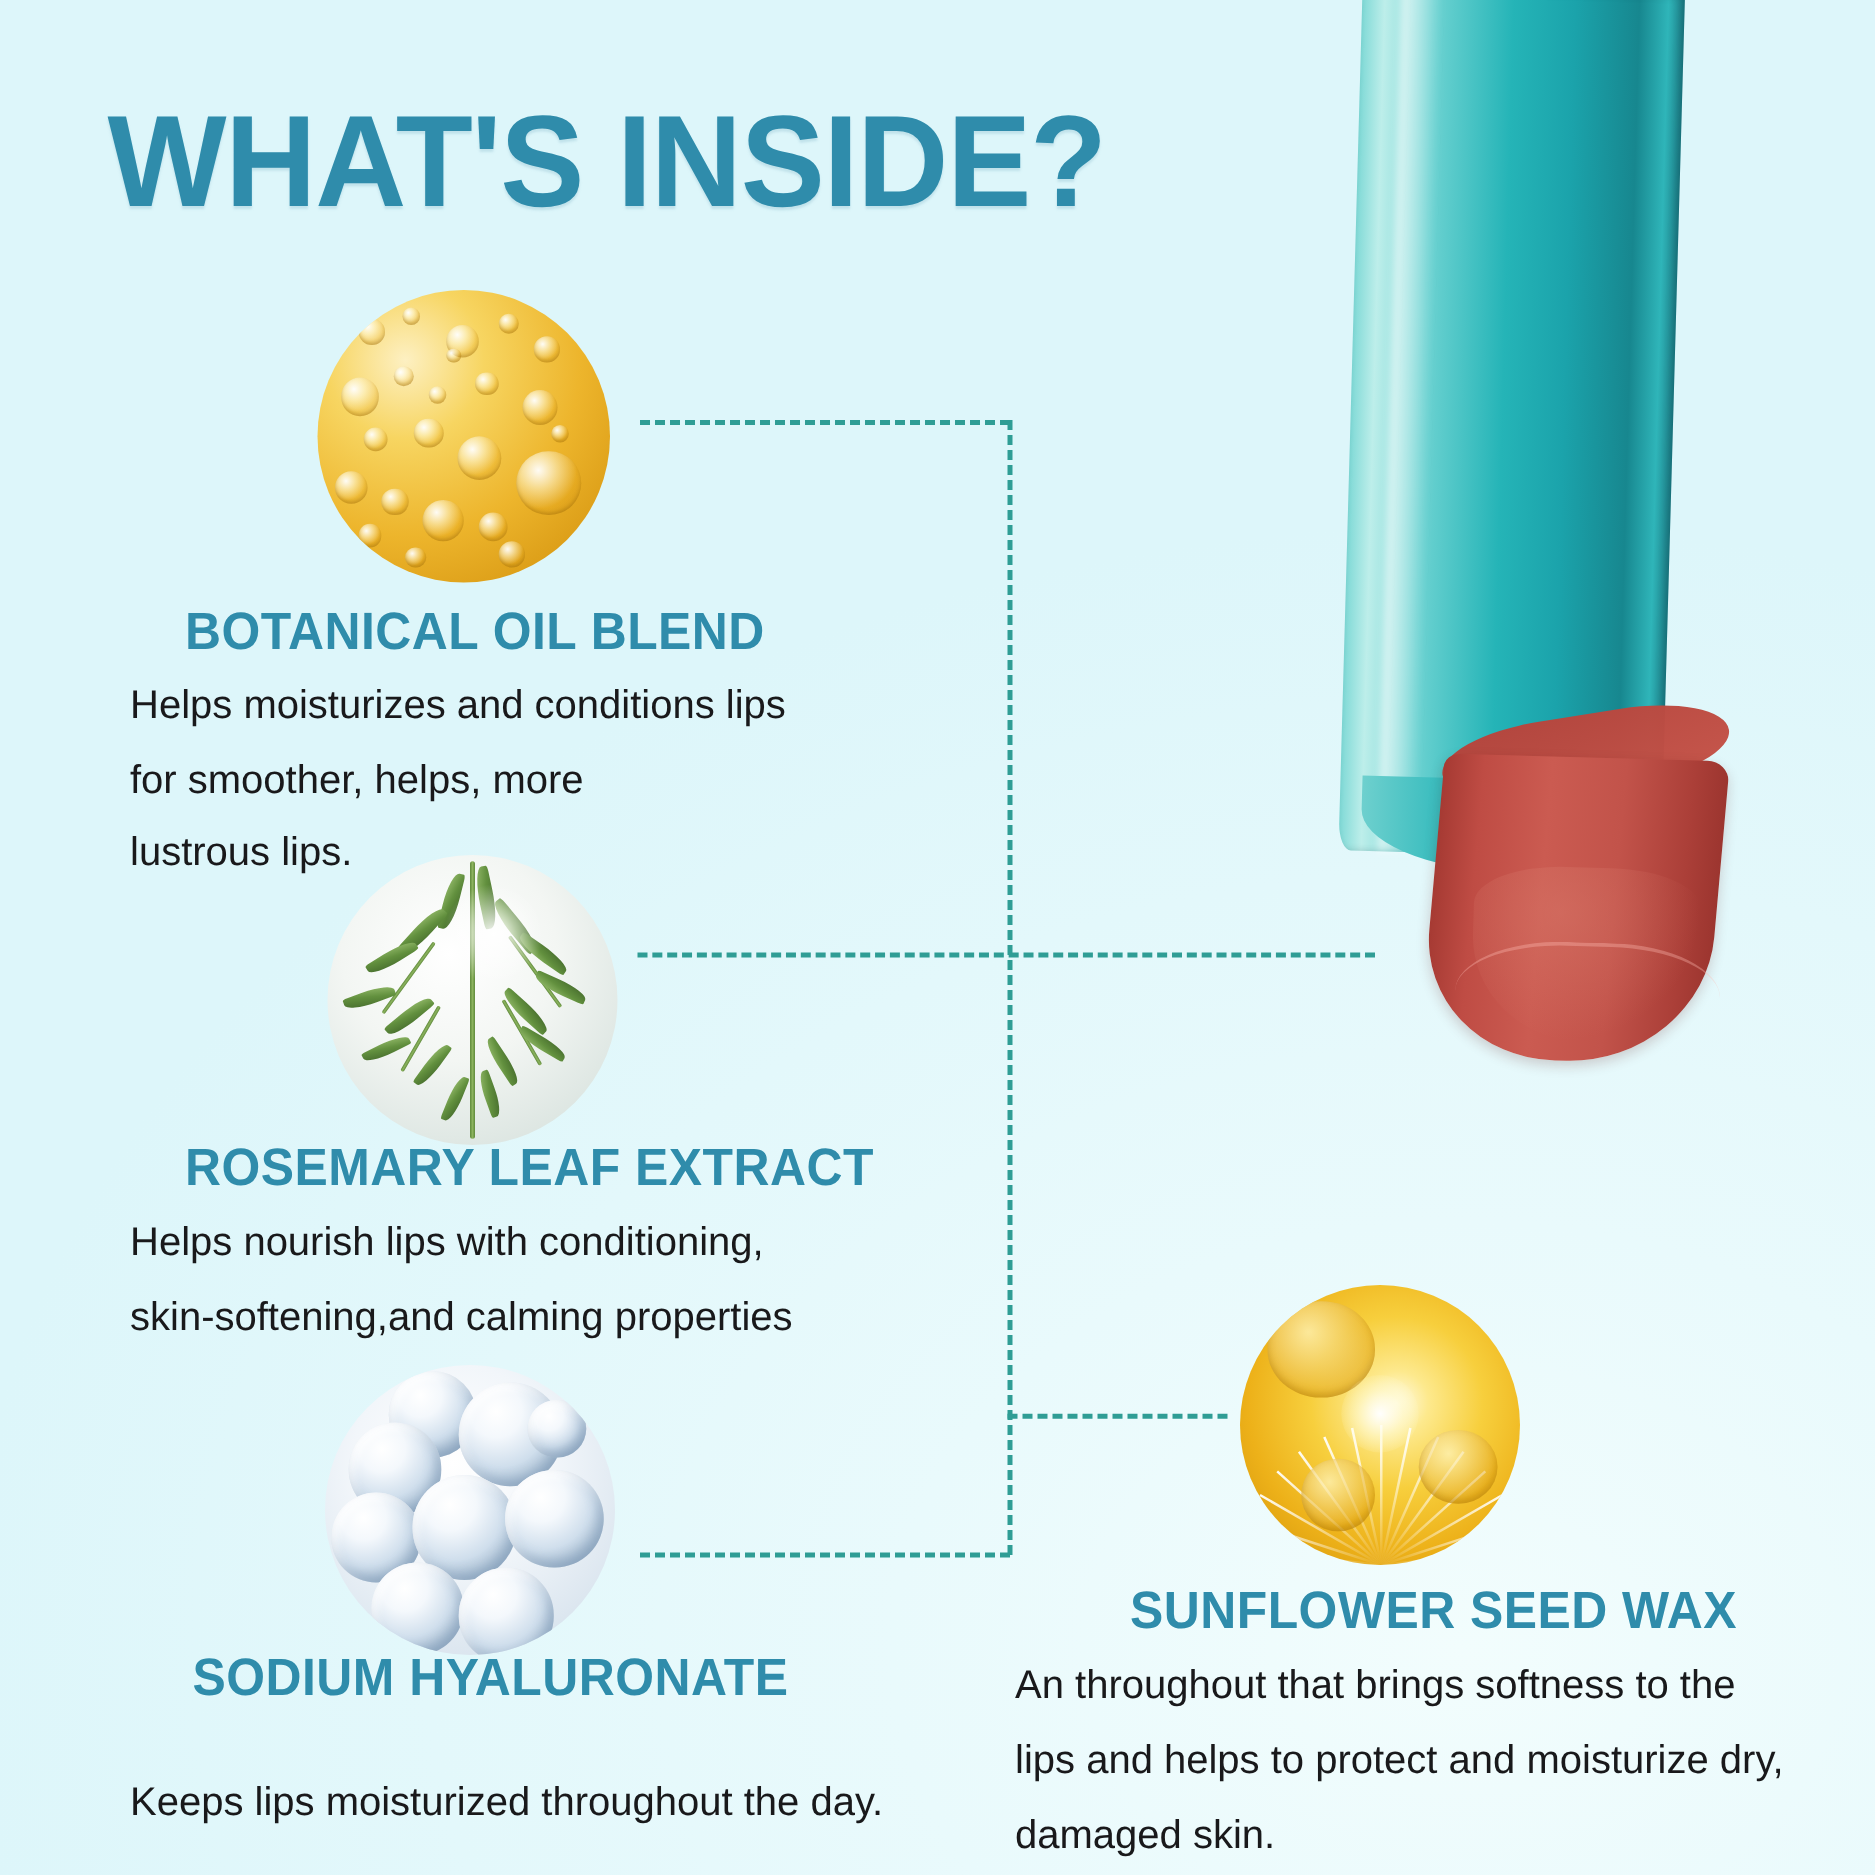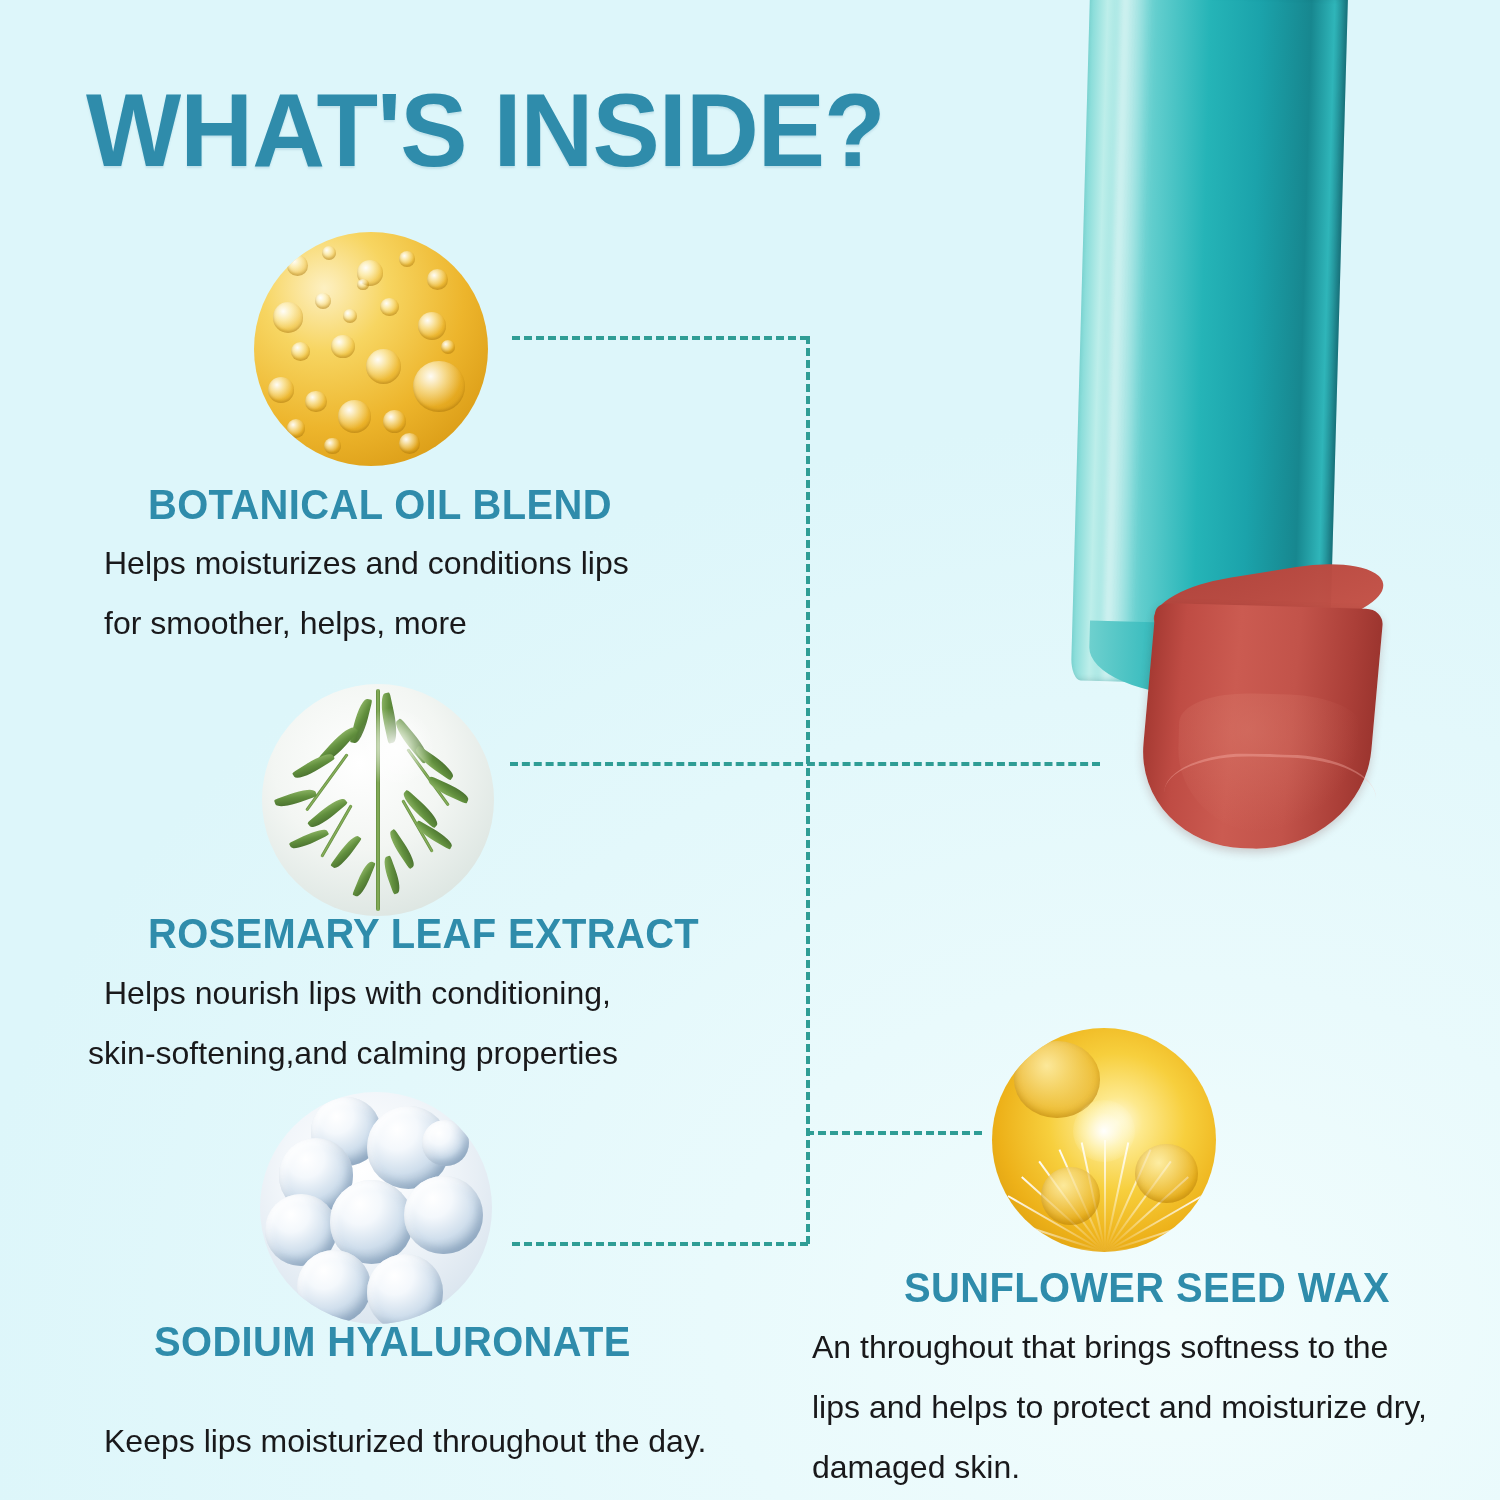--- a/index.html
+++ b/index.html
@@ -295,20 +295,21 @@
     <div class="bub" style="left:14%;  top:80%; width:8%;  height:8%;"></div>
     <div class="bub" style="left:55%;  top:76%; width:10%; height:10%;"></div>
     <div class="bub" style="left:30%;  top:88%; width:7%;  height:7%;"></div>
     <div class="bub" style="left:62%;  top:86%; width:9%;  height:9%;"></div>
     <div class="bub" style="left:44%;  top:20%; width:5%;  height:5%;"></div>
     <div class="bub" style="left:80%;  top:46%; width:6%;  height:6%;"></div>
   </div>
   <div class="ing-title" style="left:148px; top:481px;">BOTANICAL OIL BLEND</div>
   <div class="ing-body" style="left:104px; top:534px;">Helps moisturizes and conditions lips</div>
   <div class="ing-body" style="left:104px; top:594px;">for smoother, helps, more</div>
+  <div class="ing-body" style="left:104px; top:652px;">lustrous lips.</div>
 
   <div class="circle rosemary-bg" style="left:262px; top:684px; width:232px; height:232px;">
     <div class="stem" style="left:49%; top:2%;  width:4px; height:96%;"></div>
     <div class="stem" style="left:36%; top:30%; width:3px; height:30%; transform:rotate(36deg); transform-origin:top center;"></div>
     <div class="stem" style="left:62%; top:28%; width:3px; height:30%; transform:rotate(-36deg); transform-origin:top center;"></div>
     <div class="stem" style="left:38%; top:52%; width:3px; height:26%; transform:rotate(30deg); transform-origin:top center;"></div>
     <div class="stem" style="left:60%; top:50%; width:3px; height:26%; transform:rotate(-30deg); transform-origin:top center;"></div>
     <div class="leaf" style="left:40%; top:6%;  width:12px; height:46px; transform:rotate(14deg);"></div>
     <div class="leaf" style="left:52%; top:4%;  width:12px; height:50px; transform:rotate(-12deg);"></div>
     <div class="leaf" style="left:30%; top:16%; width:12px; height:48px; transform:rotate(42deg);"></div>
@@ -322,21 +323,21 @@
     <div class="leaf" style="left:18%; top:58%; width:10px; height:40px; transform:rotate(64deg);"></div>
     <div class="leaf" style="left:72%; top:56%; width:10px; height:42px; transform:rotate(-60deg);"></div>
     <div class="leaf" style="left:34%; top:64%; width:10px; height:40px; transform:rotate(36deg);"></div>
     <div class="leaf" style="left:58%; top:62%; width:10px; height:42px; transform:rotate(-34deg);"></div>
     <div class="leaf" style="left:42%; top:76%; width:10px; height:38px; transform:rotate(22deg);"></div>
     <div class="leaf" style="left:54%; top:74%; width:10px; height:38px; transform:rotate(-20deg);"></div>
     <div class="glint" style="left:40%; top:10%; width:80px; height:80px;"></div>
   </div>
   <div class="ing-title" style="left:148px; top:910px;">ROSEMARY LEAF EXTRACT</div>
   <div class="ing-body" style="left:104px; top:964px;">Helps nourish lips with conditioning,</div>
-  <div class="ing-body" style="left:88px; top:1024px;">skin-softening,and calming properties</div>
+  <div class="ing-body" style="left:104px; top:1024px;">skin-softening,and calming properties</div>
 
   <div class="circle hya-bg" style="left:260px; top:1092px; width:232px; height:232px;">
     <div class="drop" style="left:22%; top:2%;  width:30%; height:30%;"></div>
     <div class="drop" style="left:46%; top:6%;  width:36%; height:36%;"></div>
     <div class="drop" style="left:8%;  top:20%; width:32%; height:32%;"></div>
     <div class="drop" style="left:2%;  top:44%; width:31%; height:31%;"></div>
     <div class="drop" style="left:30%; top:38%; width:36%; height:36%;"></div>
     <div class="drop" style="left:62%; top:36%; width:34%; height:34%;"></div>
     <div class="drop" style="left:16%; top:68%; width:32%; height:32%;"></div>
     <div class="drop" style="left:46%; top:70%; width:33%; height:33%;"></div>

